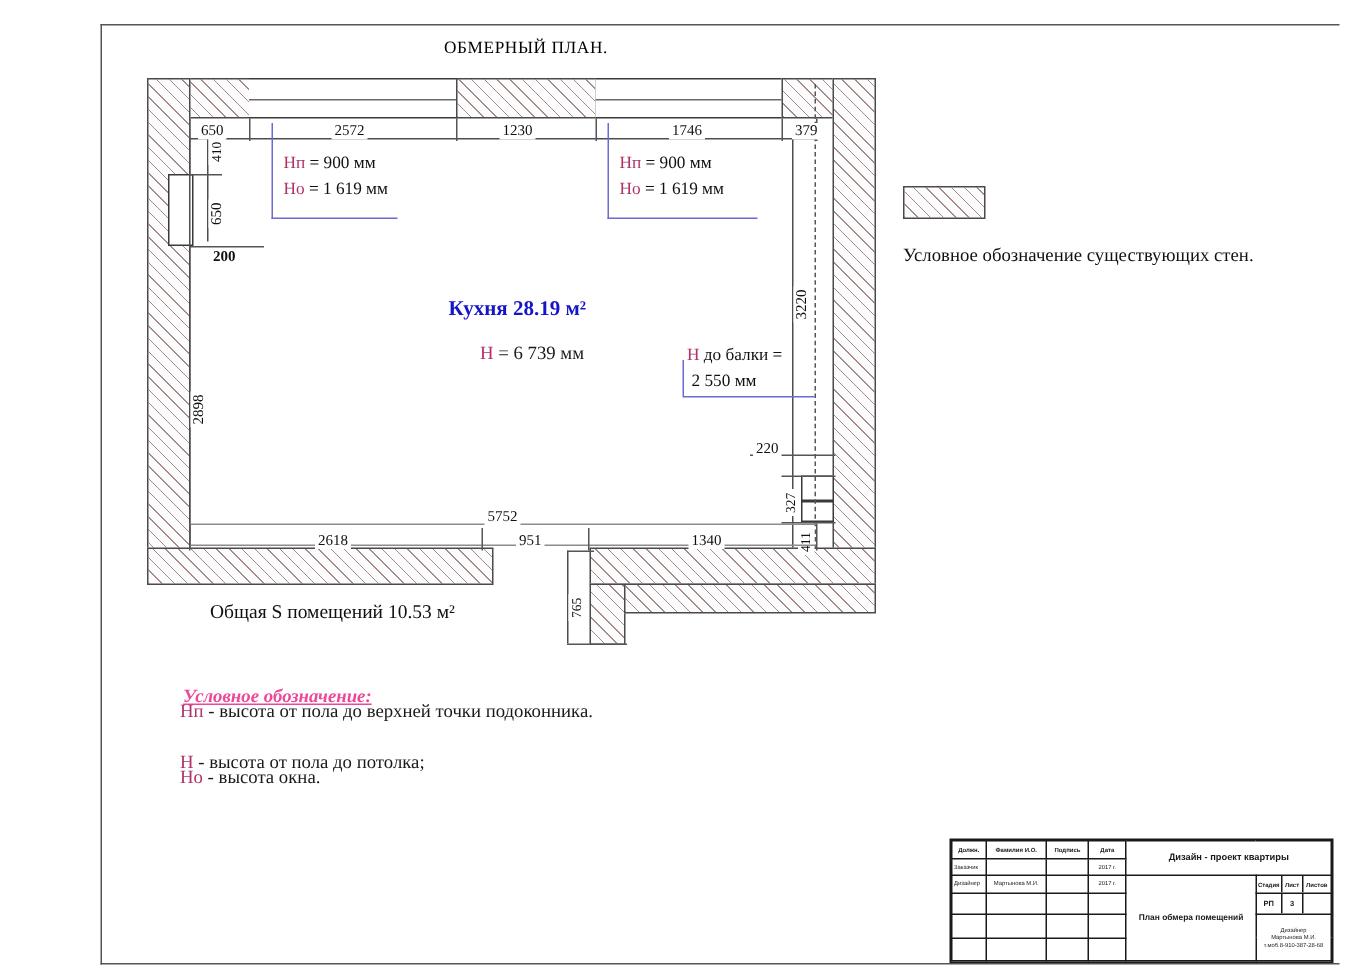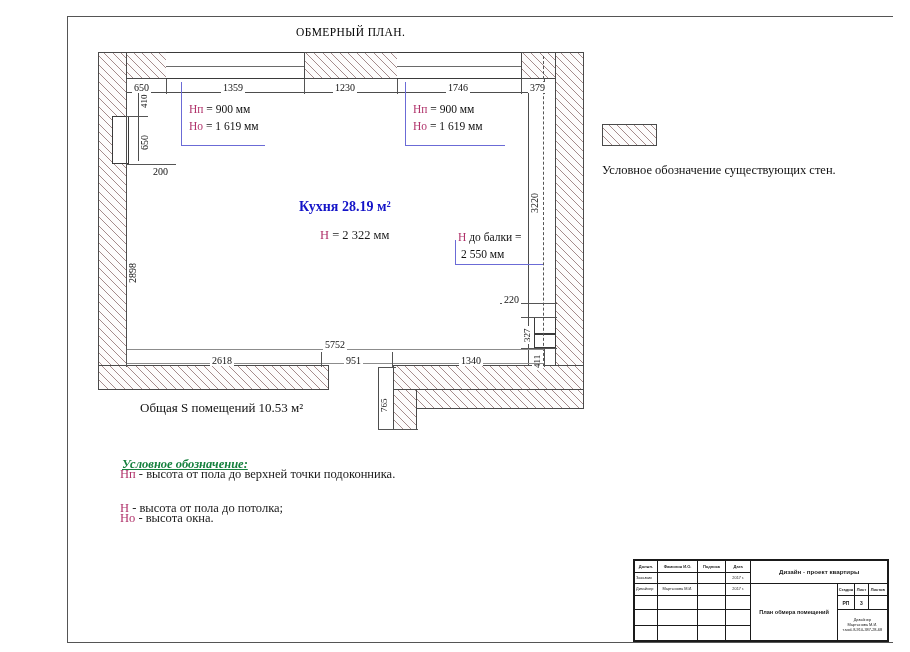--- a/index.html
+++ b/index.html
@@ -53,21 +53,21 @@
 
   #total-area{left:140px;top:400px;font-size:13px;color:#111;white-space:nowrap;}
 
   
   #legend-swatch{left:602px;top:124px;width:55px;height:22px;}
   #legend-caption{left:602px;top:161px;width:290px;font-size:12.5px;
       line-height:18px;color:#111;}
 
   
   #uo-title{left:122px;top:457px;font-size:12.5px;font-weight:bold;font-style:italic;
-      color:#15803d;text-decoration:underline;white-space:nowrap;}
+      color:#ec4899;text-decoration:underline;white-space:nowrap;}
   .uo-row{left:120px;font-size:12.5px;white-space:nowrap;line-height:17px;}
   .uo-row .k{color:#b0326a;}
 
   
   #title-block{left:633px;top:559px;width:256px;height:83px;
      border:1.4px solid #1a1a1a;box-sizing:border-box;background:#fff;}
   #title-block table{border-collapse:collapse;width:100%;height:100%;
      font-family:"Liberation Sans",sans-serif;}
   #title-block td{border:0.8px solid #1a1a1a;font-size:3.9px;text-align:center;
      color:#1a1a1a;padding:0;line-height:1.25;overflow:hidden;}
@@ -121,21 +121,21 @@
 <div class="abs">
   <div class="abs dimline-h" style="left:126px;top:92px;width:418px;"></div>
   <div class="abs ext" style="left:126px;top:79px;height:15px;"></div>
   <div class="abs ext" style="left:166px;top:79px;height:15px;"></div>
   <div class="abs ext" style="left:304px;top:79px;height:15px;"></div>
   <div class="abs ext" style="left:397px;top:79px;height:15px;"></div>
   <div class="abs ext" style="left:521px;top:79px;height:15px;"></div>
   <div class="abs ext" style="left:544px;top:79px;height:15px;"></div>
 
   <div class="abs dimtext" style="left:132px;top:82px;">650</div>
-  <div class="abs dimtext" style="left:221px;top:82px;">1359</div>
+  <div class="abs dimtext" style="left:221px;top:82px;">2572</div>
   <div class="abs dimtext" style="left:333px;top:82px;">1230</div>
   <div class="abs dimtext" style="left:446px;top:82px;">1746</div>
   <div class="abs dimtext" style="left:528px;top:82px;">379</div>
 </div>
 
 <div class="abs">
   <div class="abs leader" style="left:181px;top:82px;width:83px;height:63px;
         border-top:0;border-right:0;"></div>
   <div class="abs note" style="left:189px;top:101px;">
     <span class="k">Нп</span><span class="v"> = 900 мм</span>
@@ -157,40 +157,40 @@
 </div>
 
 <div class="abs">
   <div class="abs dimline-v" style="left:138px;top:93px;height:68px;"></div>
   <div class="abs dimline-v" style="left:126px;top:93px;height:272px;"></div>
   <div class="abs ext-h" style="left:126px;top:116px;width:22px;"></div>
   <div class="abs ext-h" style="left:126px;top:164px;width:50px;"></div>
 
   <div class="abs dimtext v small" style="left:139px;top:110px;">410</div>
   <div class="abs dimtext v" style="left:139px;top:152px;">650</div>
-  <div class="abs dimtext" style="left:151px;top:166px;">200</div>
+  <div class="abs dimtext" style="left:140px;top:166px;font-weight:bold;">200</div>
   <div class="abs dimtext v" style="left:127px;top:285px;">2898</div>
 </div>
 
 <div class="abs">
   <div class="abs dimline-v" style="left:528px;top:93px;height:272px;"></div>
   <div class="abs ext-h" style="left:500px;top:303px;width:57px;"></div>
   <div class="abs ext-h" style="left:521px;top:317px;width:36px;"></div>
   <div class="abs ext-h" style="left:521px;top:348px;width:36px;"></div>
 
   <div class="abs dimtext v" style="left:529px;top:215px;">3220</div>
   <div class="abs dimtext" style="left:502px;top:294px;">220</div>
   <div class="abs dimtext v small" style="left:522px;top:344px;">327</div>
   <div class="abs dimtext v small" style="left:532px;top:370px;">411</div>
 </div>
 
 <div class="abs" id="room-name">Кухня 28.19 м²</div>
 
 <div class="abs" id="room-height">
-  <span class="k">Н</span><span> = 2 322 мм</span>
+  <span class="k">Н</span><span> = 6 739 мм</span>
 </div>
 
 <div class="abs">
   <div class="abs leader" style="left:455px;top:240px;width:0;height:24px;
         border-top:0;border-right:0;border-bottom:0;"></div>
   <div class="abs" style="left:455px;top:264px;width:88px;height:0;
         border-top:1px solid #6b6bd6;"></div>
   <div class="abs note" style="left:458px;top:229px;">
     <span class="k">Н</span><span class="v"> до балки =</span>
   </div>

